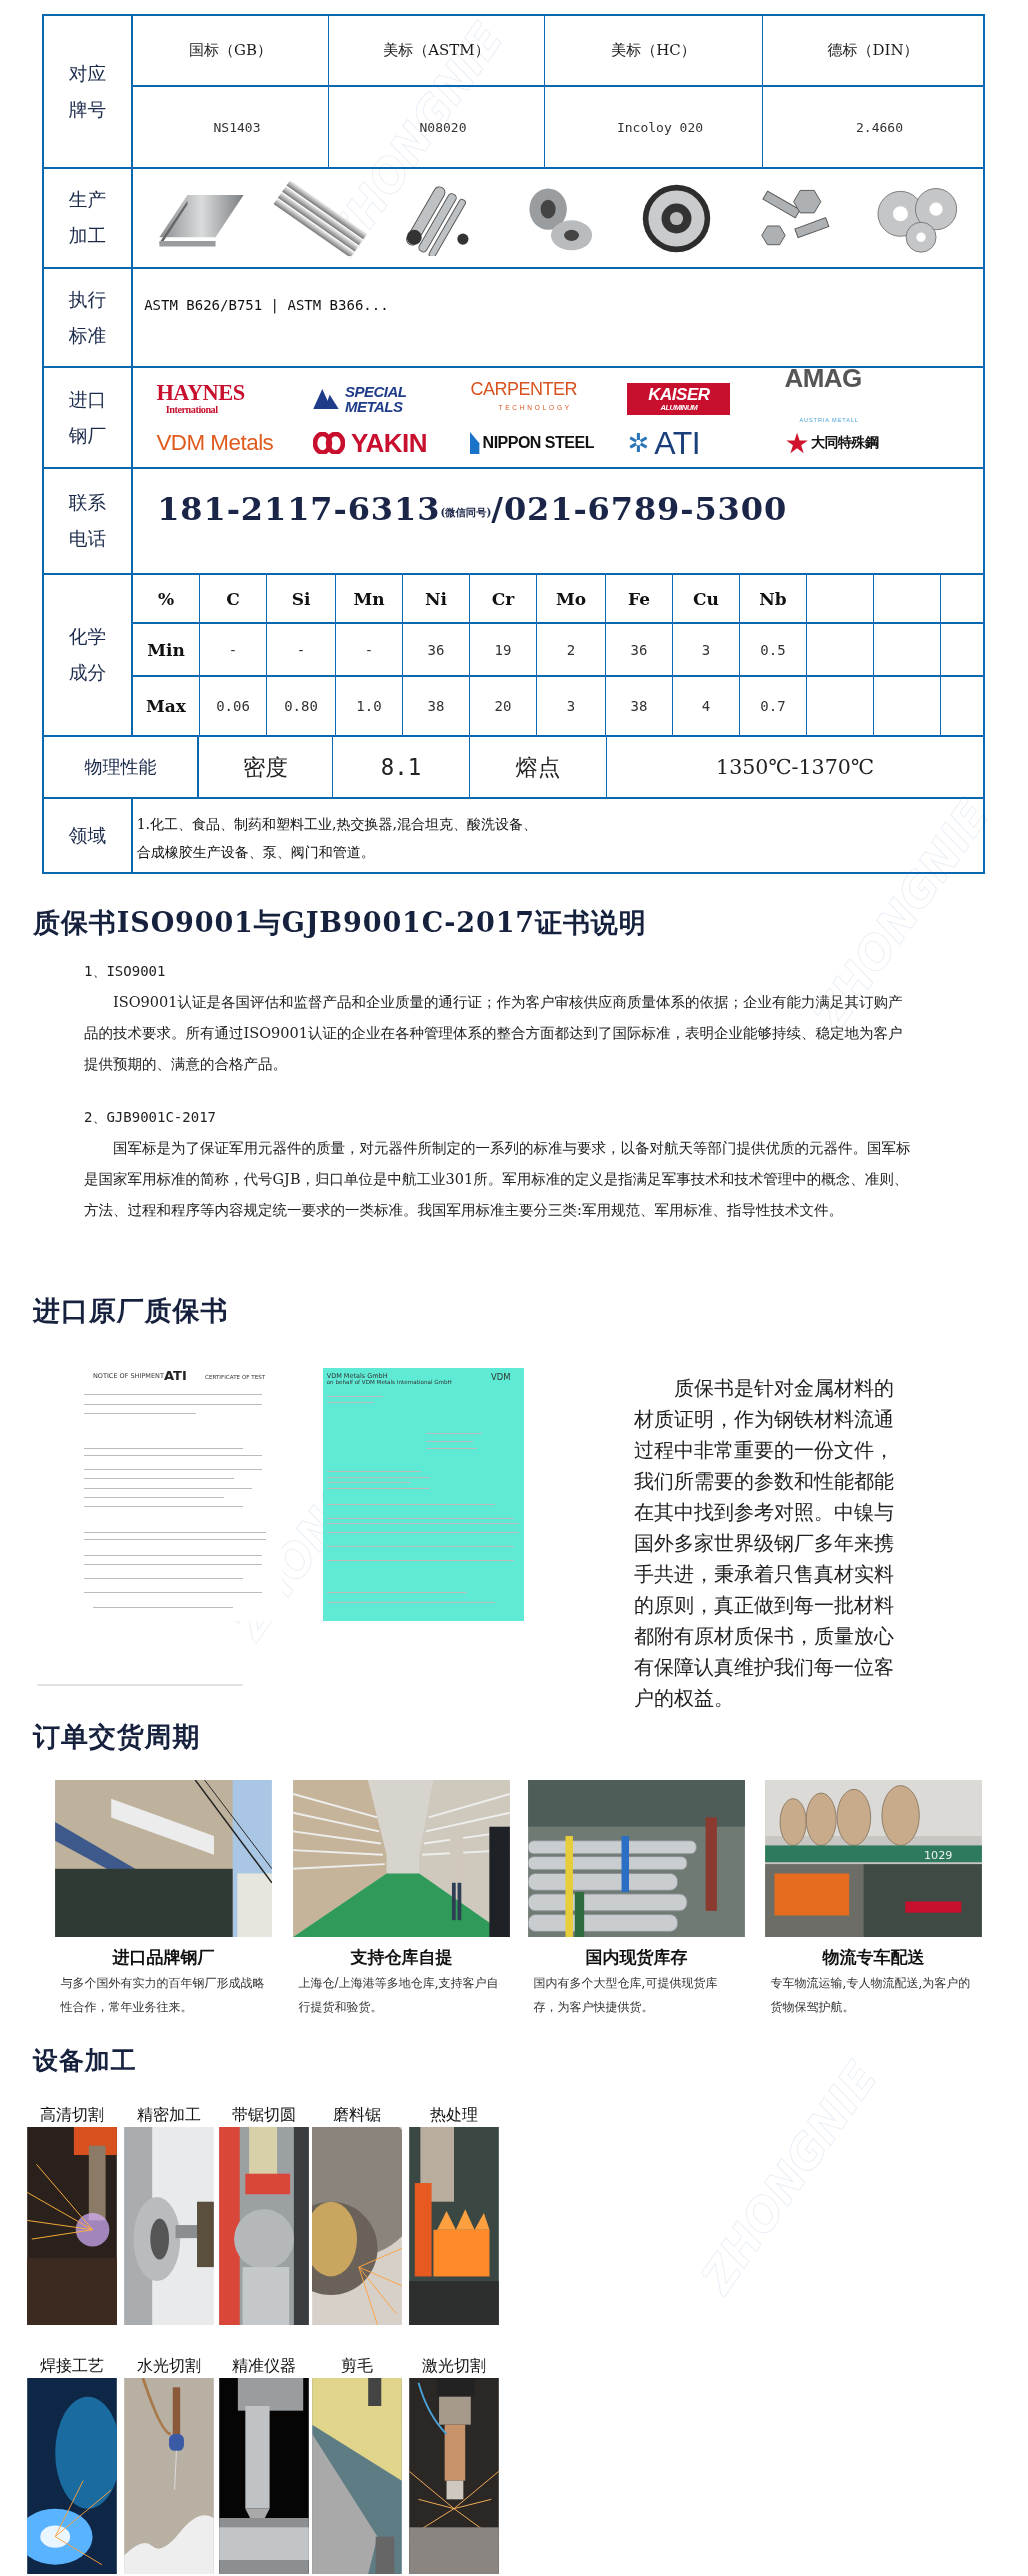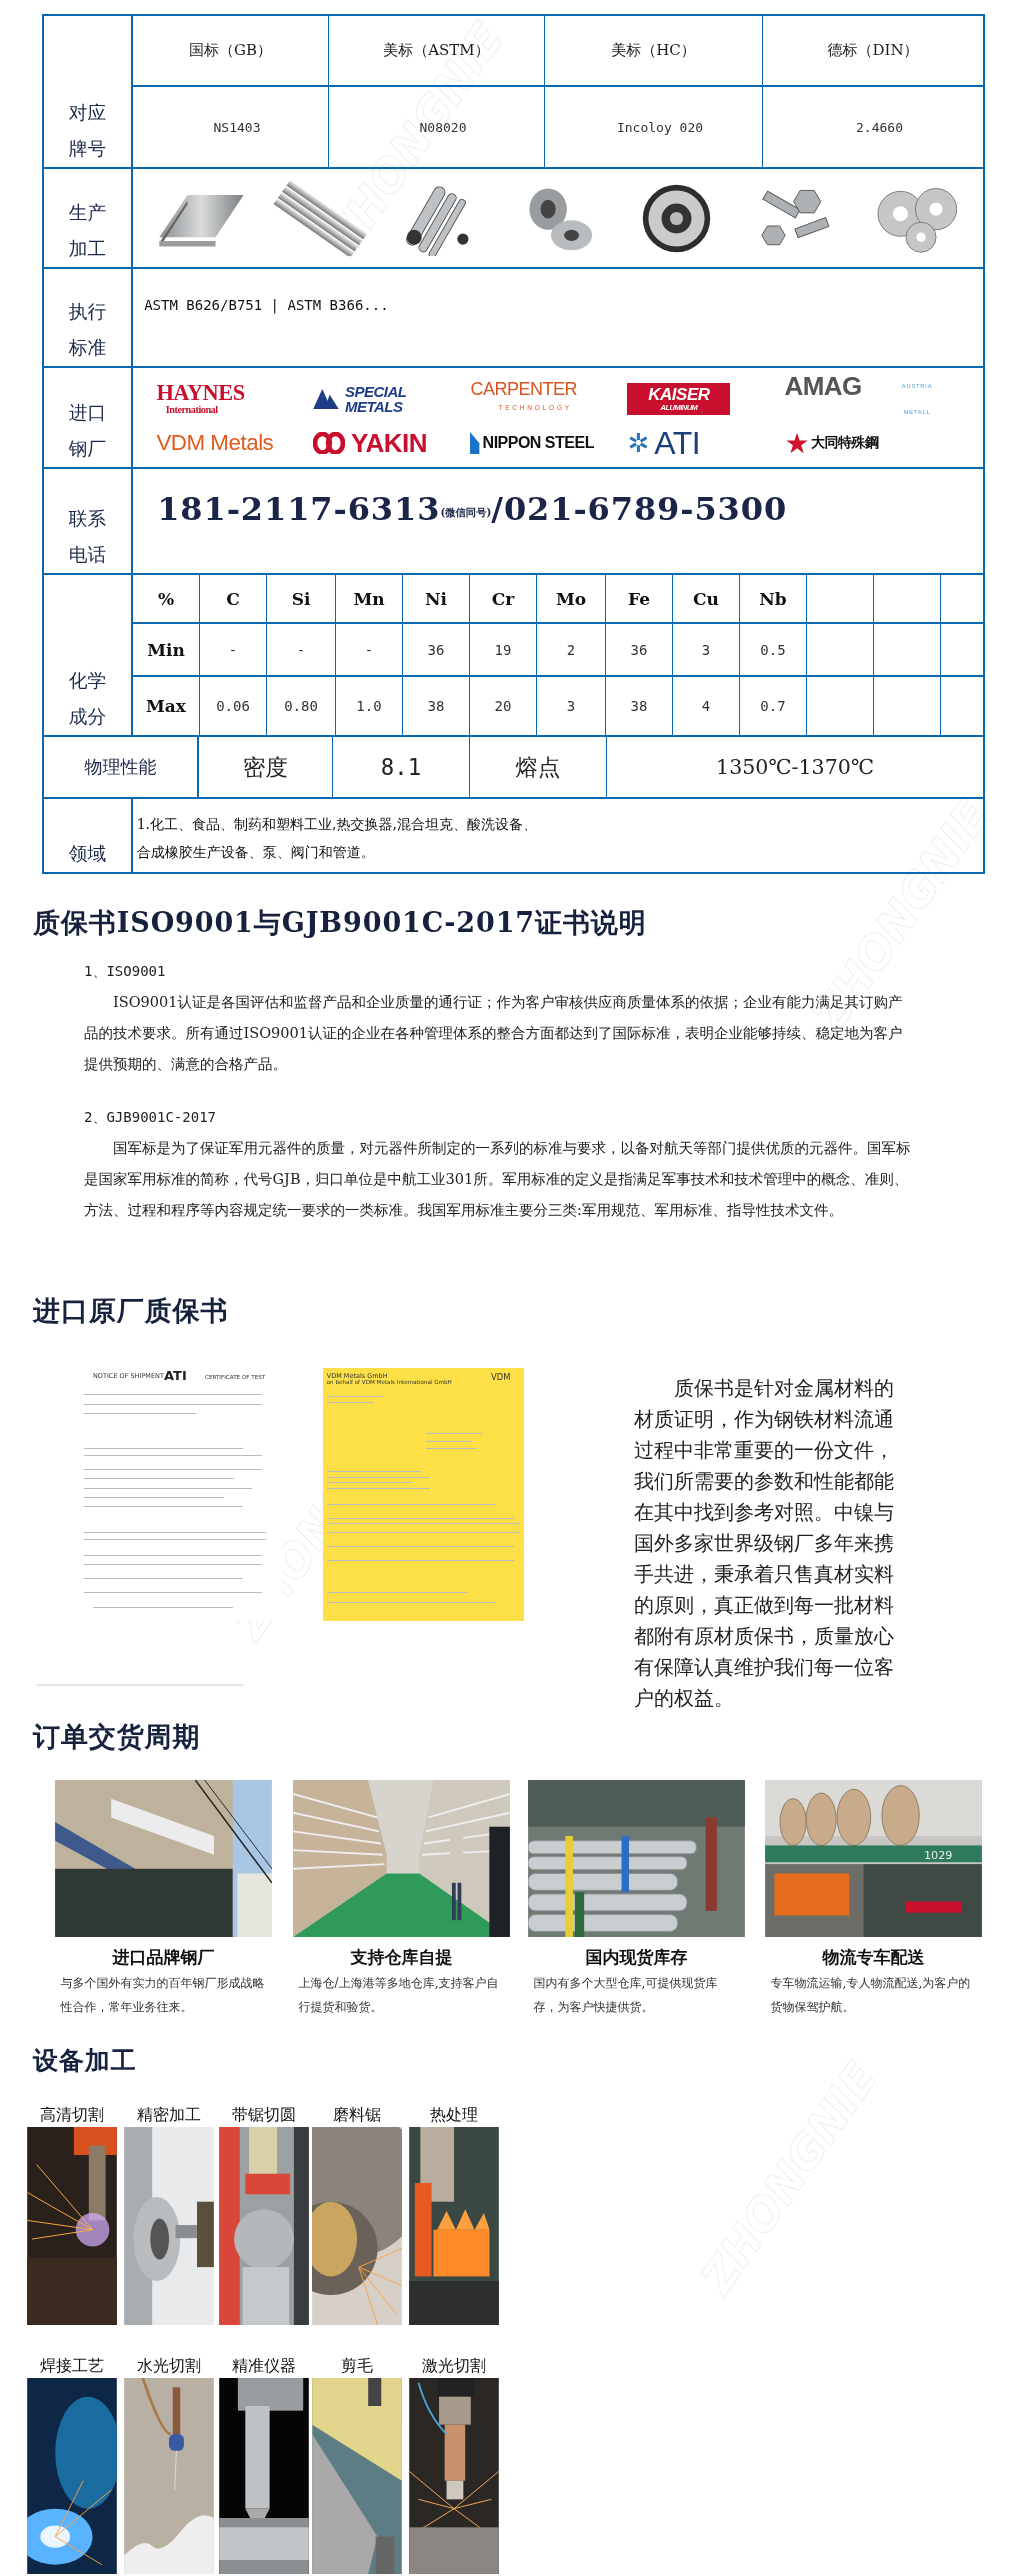--- a/index.html
+++ b/index.html
@@ -3,21 +3,21 @@
 <meta charset="utf-8">
 <style>
   * { box-sizing: border-box; margin: 0; padding: 0; }
   body { width: 1029px; height: 2576px; background: #ffffff; font-family: "DejaVu Serif", serif; color: #1a1a1a; position: relative; overflow: hidden; }
   .page { position: relative; width: 1029px; height: 2576px; }
 
   
   .spec { position: absolute; left: 42px; top: 14px; width: 943px; border: 2.8px solid #0a68b0; }
   .row { display: flex; border-top: 2.8px solid #0a68b0; }
   .row:first-child { border-top: none; }
-  .label-cell { width: 89px; flex: 0 0 89px; border-right: 2.8px solid #0a68b0; display: flex; align-items: flex-end; justify-content: center; font-family: "DejaVu Sans", sans-serif; font-size: 18.7px; color: #1b2a4a; line-height: 36px; text-align: center; }
+  .label-cell { width: 89px; flex: 0 0 89px; border-right: 2.8px solid #0a68b0; display: flex; align-items: center; justify-content: center; font-family: "DejaVu Sans", sans-serif; font-size: 18.7px; color: #1b2a4a; line-height: 36px; text-align: center; }
   .label-cell span { display: block; width: 41px; word-break: break-all; }
   .content { flex: 1; position: relative; }
 
   
   .r1 { height: 151px; }
   .r1 .grid { display: grid; grid-template-columns: 196px 216px 218px 1fr; grid-template-rows: 71px 1fr; height: 100%; }
   .r1 .cell { display: flex; align-items: center; justify-content: center; border-right: 1.9px solid #0a68b0; font-size: 14px; }
   .r1 .cell.last { border-right: none; }
   .r1 .cell.head { border-bottom: 2.8px solid #0a68b0; font-size: 15px; }
   .r1 .cell.val { font-family: "DejaVu Sans Mono", monospace; font-size: 13px; color: #333; padding-left: 13px; }
@@ -220,21 +220,21 @@
               <span style="width:79px;">SPECIAL METALS</span>
             </div>
           <div class="brand" style="flex-direction:column;align-items:flex-start;gap:0;color:#d9531e;font-weight:normal;font-size:18px;line-height:18.7px;">
               <span>CARPENTER</span>
               <small style="font-size:6.5px;letter-spacing:2.8px;padding-left:28px;font-weight:normal;">TECHNOLOGY</small>
             </div>
           <div class="brand" style="flex-direction:column;gap:0;background:#c8102e;color:#fff;width:103px;height:32px;justify-content:center;font-style:italic;font-size:17px;line-height:17px;">
               <span>KAISER</span>
               <small style="font-size:7.5px;line-height:9.4px;">ALUMINUM</small>
             </div>
-          <div class="brand" style="flex-direction:row;align-items:flex-start;gap:16px;color:#555;font-size:26px;line-height:26px;">
+          <div class="brand" style="flex-direction:column;align-items:flex-start;gap:16px;color:#555;font-size:26px;line-height:26px;">
               <span>AMAG</span>
               <small style="font-size:5.6px;color:#4aa3d8;letter-spacing:0.9px;padding-left:15px;font-weight:normal;">AUSTRIA METALL</small>
             </div>
 
           <div class="brand" style="color:#e05a1c;font-weight:normal;font-size:22.4px;">
               <span>VDM Metals</span>
             </div>
           <div class="brand" style="color:#c8102e;font-size:26px;">
               <svg width="32" height="22.4" viewBox="0 0 34 24">
                 <ellipse cx="10" cy="12" rx="8" ry="10" fill="none" stroke="#c8102e" stroke-width="5"></ellipse>
@@ -373,21 +373,21 @@
     <div class="ln" style="left:18.7px;top:138px;width:159px;height:0.9px;"></div>
     <div class="ln" style="left:18.7px;top:164px;width:182px;height:0.9px;"></div>
     <div class="ln" style="left:18.7px;top:171px;width:182px;height:0.9px;"></div>
     <div class="ln" style="left:18.7px;top:187px;width:178px;height:0.9px;"></div>
     <div class="ln" style="left:18.7px;top:196px;width:178px;height:0.9px;"></div>
     <div class="ln" style="left:18.7px;top:210px;width:159px;height:0.9px;"></div>
     <div class="ln" style="left:18.7px;top:224px;width:178px;height:0.9px;"></div>
     <div class="ln" style="left:28px;top:239px;width:140px;height:0.9px;"></div>
   </div>
 
-  <div class="cert" style="left:323px;top:1368px;width:201px;height:253px;background:#fde047;border:none;">
+  <div class="cert" style="left:323px;top:1368px;width:201px;height:253px;background:#5eead4;border:none;">
     <div class="tx" style="left:3.7px;top:3.7px;font-size:6.5px;">VDM Metals GmbH</div>
     <div class="tx" style="left:3.7px;top:11.2px;font-size:5.6px;">on behalf of VDM Metals International GmbH</div>
     <div class="tx" style="left:168px;top:3.7px;font-size:8.4px;">VDM</div>
     <div class="ln" style="left:3.7px;top:28px;width:56px;height:0.9px;"></div>
     <div class="ln" style="left:3.7px;top:34px;width:47px;height:0.9px;"></div>
     <div class="ln" style="left:103px;top:65px;width:56px;height:0.9px;"></div>
     <div class="ln" style="left:103px;top:73px;width:47px;height:0.9px;"></div>
     <div class="ln" style="left:103px;top:80px;width:51px;height:0.9px;"></div>
     <div class="ln" style="left:3.7px;top:103px;width:94px;height:0.9px;"></div>
     <div class="ln" style="left:3.7px;top:109px;width:103px;height:0.9px;"></div>

